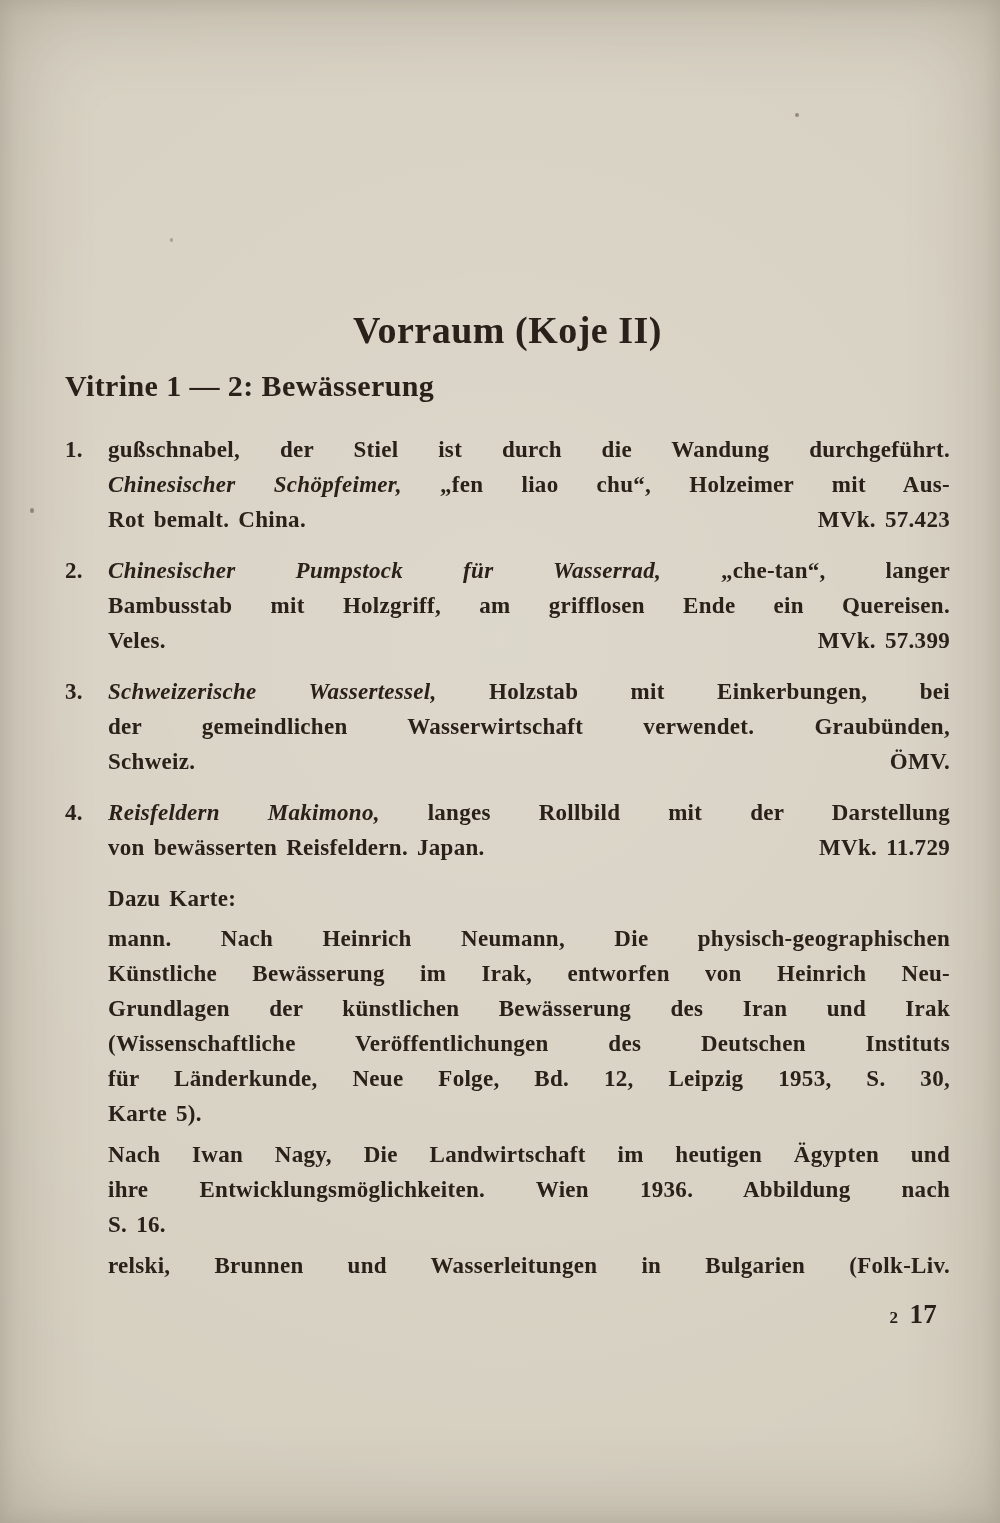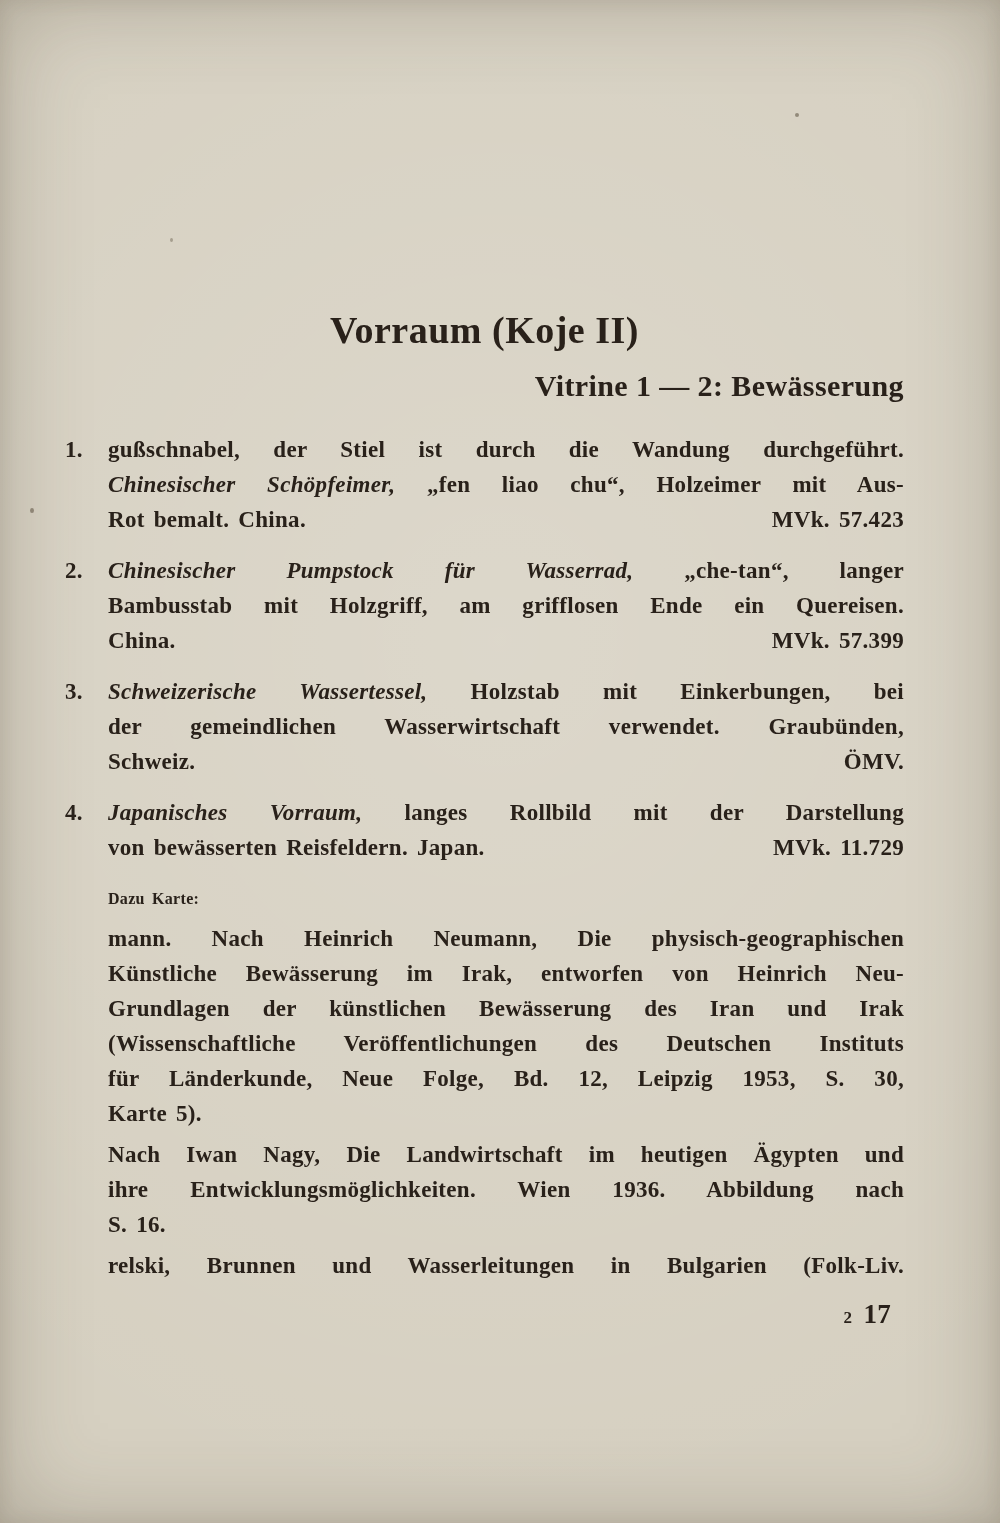--- a/index.html
+++ b/index.html
@@ -18,31 +18,31 @@
     position: relative;
   }
   .vignette {
     position: absolute;
     inset: 0;
     box-shadow: inset 0 0 90px rgba(70,58,40,0.28), inset 0 0 18px rgba(70,58,40,0.12);
     pointer-events: none;
   }
   .page {
     position: relative;
-    padding: 308px 96px 0 65px; 
+    padding: 308px 50px 0 65px; 
   }
   .title {
     text-align: center;
     font-size: 38px;
     line-height: 44px;
     letter-spacing: 0.5px;
     margin: 0 0 16px 0;
   }
   .subtitle {
-    text-align: right;
+    text-align: left;
     font-size: 30px;
     line-height: 36px;
     letter-spacing: 0.4px;
     margin: 0 0 28px 0;
   }
   .body-text {
     font-size: 23px;
     line-height: 35px;
     letter-spacing: 0.3px;
     word-spacing: 3px;
@@ -66,21 +66,21 @@
     display: flex;
     justify-content: space-between;
     align-items: flex-end;
   }
   .it { font-style: italic; }
   .catalog { white-space: nowrap; }
   .section { margin-left: 43px; }
   .section-heading {
     line-height: 35px;
     margin: 0 0 5px 0;
-    font-size: 16px;
+    font-size: 23px;
   }
   .paragraph { margin: 0 0 6px 0; }
   .footer {
     display: flex;
     justify-content: flex-end;
     align-items: baseline;
     margin-top: 14px;
     padding-right: 13px;
   }
   .sig {
@@ -130,21 +130,21 @@
 
     <div class="entry">
       <div class="num">2.</div>
       <div class="entry-body">
         <div class="line j">
           <span class="it">Chinesischer Pumpstock für Wasserrad,</span>
           <span>„che-tan“, langer</span>
         </div>
         <div class="line j">Bambusstab mit Holzgriff, am grifflosen Ende ein Quereisen.</div>
         <div class="line final">
-          <span>China.</span>
+          <span>Veles.</span>
           <span class="catalog">MVk. 57.399</span>
         </div>
       </div>
     </div>
 
     <div class="entry">
       <div class="num">3.</div>
       <div class="entry-body">
         <div class="line j">
           <span class="it">Schweizerische Wassertessel,</span>
@@ -155,21 +155,21 @@
           <span>Schweiz.</span>
           <span class="catalog">ÖMV.</span>
         </div>
       </div>
     </div>
 
     <div class="entry">
       <div class="num">4.</div>
       <div class="entry-body">
         <div class="line j">
-          <span class="it">Japanisches Vorraum,</span>
+          <span class="it">Reisfeldern Makimono,</span>
           <span>langes Rollbild mit der Darstellung</span>
         </div>
         <div class="line final">
           <span>von bewässerten Reisfeldern. Japan.</span>
           <span class="catalog">MVk. 11.729</span>
         </div>
       </div>
     </div>
 
     <div class="section">

